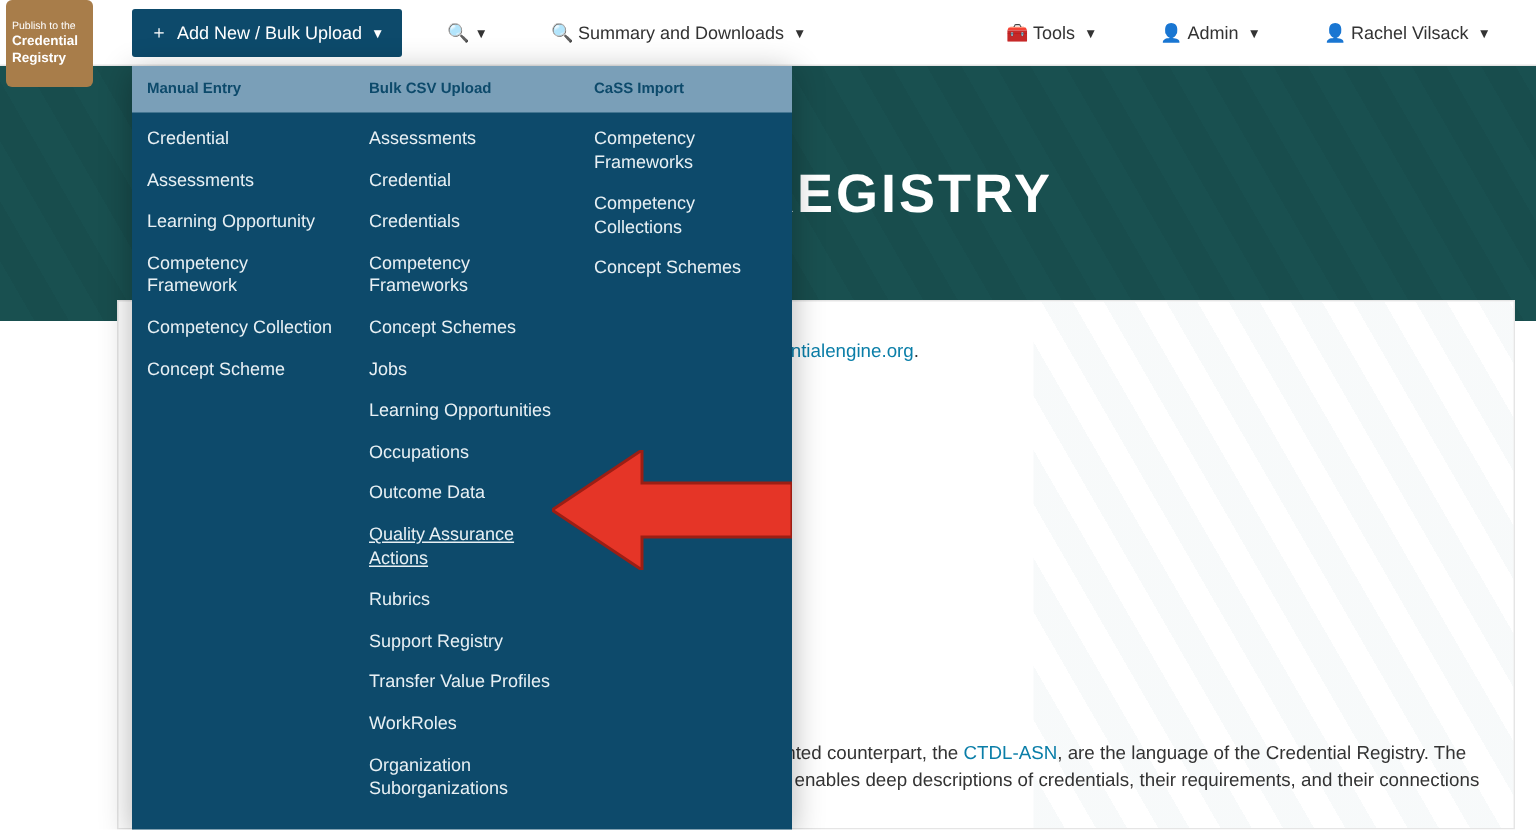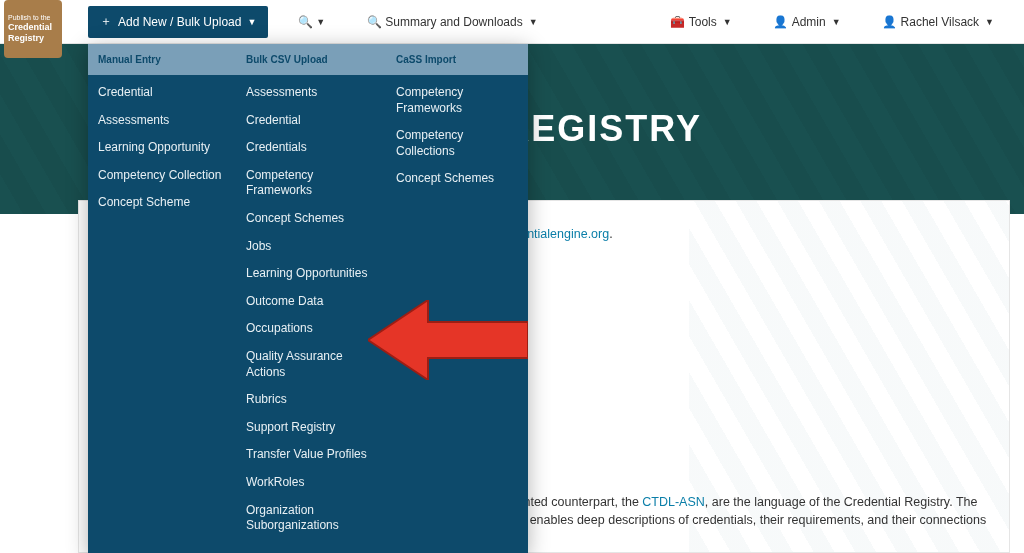--- a/index.html
+++ b/index.html
@@ -35,21 +35,21 @@
   
   .mega { position:absolute; top:44px; left:88px; width:440px; background:#0d4a6b; color:#fff; z-index:50; box-shadow: 0 4px 20px rgba(0,0,0,0.3); }
   .mega-head { background:#7a9fb8; color:#0d4a6b; display:flex; font-weight:bold; font-size:10px; }
   .mega-head > div { padding: 10px 12px 10px 10px; }
   .mega-body { display:flex; padding: 4px 0 14px 0; }
   .mega-col { padding: 0 10px; }
   .col1 { width: 148px; }
   .col2 { width: 150px; }
   .col3 { width: 142px; }
   .mega-col .mi { padding: 6px 0; font-size:12px; color:#e8f0f4; cursor:pointer; line-height:1.3; }
-  .mega-col .mi.hl { }
+  .mega-col .mi.hl { text-decoration: underline; }
   
   .arrow { position:absolute; top: 300px; left: 368px; z-index:60; }
   .arrow svg { display:block; }
   
 </style>
 </head>
 <body>
 
 <div class="logo-box">
   <span class="l1">Publish to the</span>
@@ -114,33 +114,34 @@
   <div class="mega-head">
     <div class="col1">Manual Entry</div>
     <div class="col2">Bulk CSV Upload</div>
     <div class="col3">CaSS Import</div>
   </div>
   <div class="mega-body">
     <div class="mega-col col1">
       <div class="mi">Credential</div>
       <div class="mi">Assessments</div>
       <div class="mi">Learning Opportunity</div>
+      <div class="mi">Competency Framework</div>
       <div class="mi">Competency Collection</div>
       <div class="mi">Concept Scheme</div>
     </div>
     <div class="mega-col col2">
       <div class="mi">Assessments</div>
       <div class="mi">Credential</div>
       <div class="mi">Credentials</div>
       <div class="mi">Competency Frameworks</div>
       <div class="mi">Concept Schemes</div>
       <div class="mi">Jobs</div>
       <div class="mi">Learning Opportunities</div>
+      <div class="mi">Occupations</div>
       <div class="mi">Outcome Data</div>
-      <div class="mi">Occupations</div>
       <div class="mi hl">Quality Assurance Actions</div>
       <div class="mi">Rubrics</div>
       <div class="mi">Support Registry</div>
       <div class="mi">Transfer Value Profiles</div>
       <div class="mi">WorkRoles</div>
       <div class="mi">Organization Suborganizations</div>
 
     </div>
     <div class="mega-col col3">
       <div class="mi">Competency Frameworks</div>

